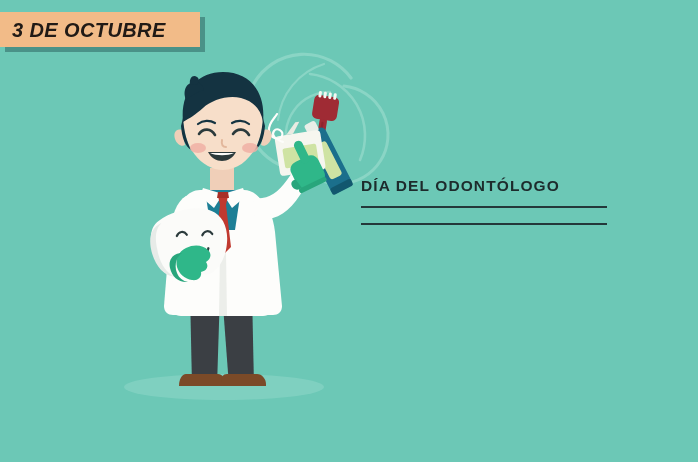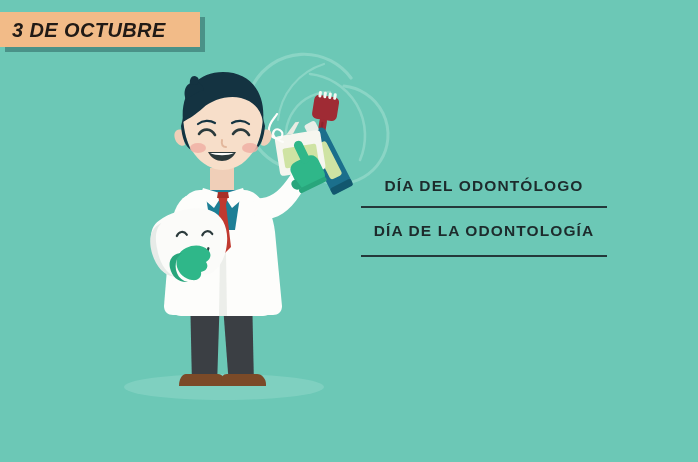--- a/index.html
+++ b/index.html
@@ -50,21 +50,20 @@
     top: 176px;
     width: 246px;
   }
   .title-line {
     font-size: 15.5px;
     font-weight: bold;
     letter-spacing: 1.1px;
     color: #1d2b2c;
     line-height: 19px;
     white-space: nowrap;
-    text-align: center;
   }
   .rule {
     height: 2px;
     background: #24383a;
     margin: 11px 0 13px 0;
     width: 100%;
   }
   .rule.last { margin: 15px 0 0 0; }
 
   
@@ -194,17 +193,16 @@
   </svg>
 
   <div id="date-banner-shadow"></div>
   <div id="date-banner">
     <span id="date-banner-label">3 DE OCTUBRE</span>
   </div>
 
   <div id="title-block">
     <div class="title-line">DÍA DEL ODONTÓLOGO</div>
     <div class="rule"></div>
-    <div class="title-line">DÍA DE LA ODONTOLOGÍA</div>
     <div class="rule last"></div>
   </div>
 
 </div>
 
 </body></html>

